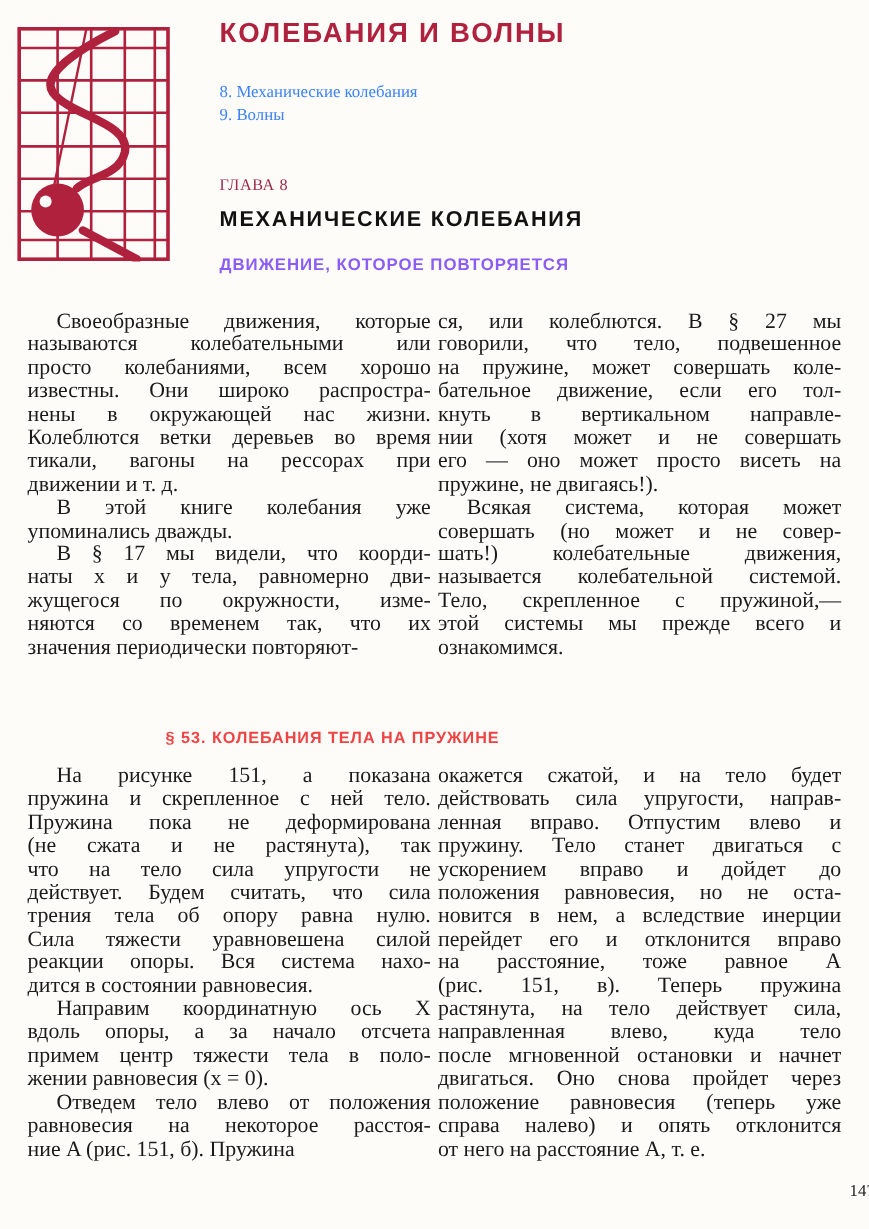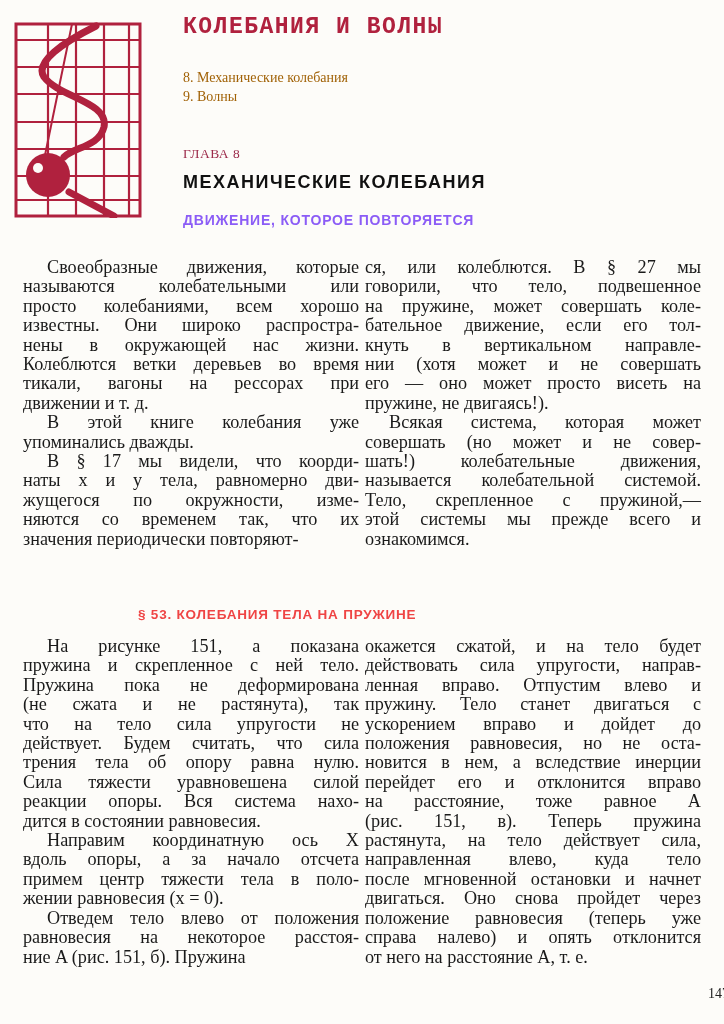--- a/index.html
+++ b/index.html
@@ -2,24 +2,24 @@
 <html><head>
 <meta charset="utf-8">
 <style>
   html, body { margin:0; padding:0; }
   body {
     width:724px; height:1024px; background:#fdfcf9; position:relative; overflow:hidden;
     font-family:"Liberation Serif", "DejaVu Serif", serif; color:#1a1a1a;
   }
   .emblem { position:absolute; left:14px; top:22px; width:128px; height:196px; }
   .part-title {
-    position:absolute; left:183px; top:14px; font-family:Liberation Mono, monospace;
+    position:absolute; left:183px; top:14px; font-family:Liberation Sans, sans-serif;
     font-weight:bold; font-size:23px; letter-spacing:1.5px; color:#b0213e;
   }
-  .toc { position:absolute; left:183px; top:68px; font-size:14px; line-height:19px; color:#a16207; }
+  .toc { position:absolute; left:183px; top:68px; font-size:14px; line-height:19px; color:#3b82f6; }
   .toc div { white-space:nowrap; }
   .chapter-label {
     position:absolute; left:183px; top:146px; font-size:13.5px; color:#9c2a4a; letter-spacing:0.5px;
   }
   .chapter-title {
     position:absolute; left:183px; top:172px; font-family:"Liberation Sans", sans-serif;
     font-weight:bold; font-size:18px; letter-spacing:1.5px; color:#111;
   }
   .section-title {
     position:absolute; left:183px; top:212px; font-family:"Liberation Sans", sans-serif;

